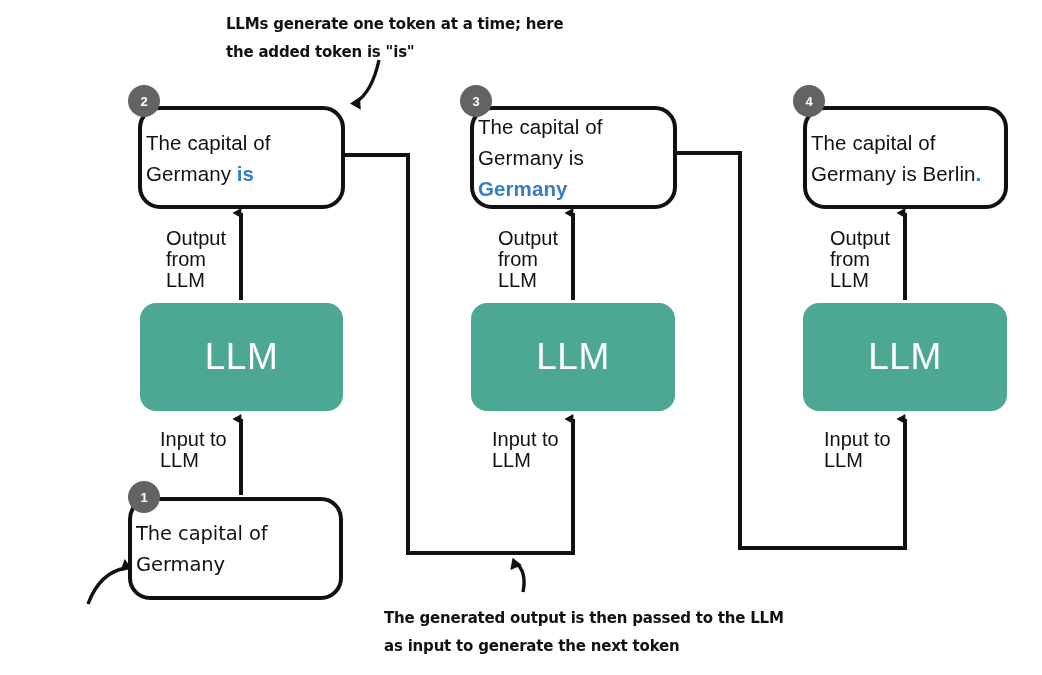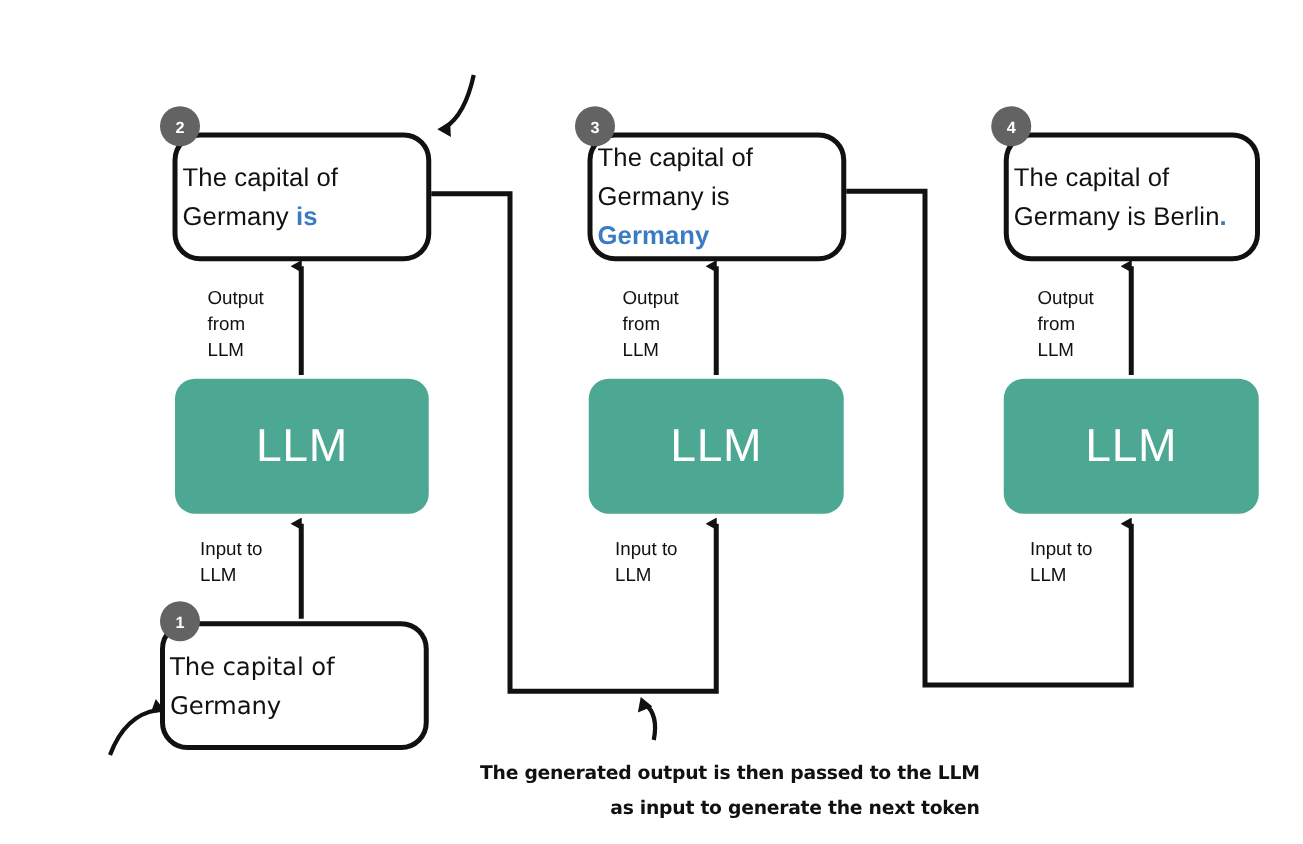--- a/index.html
+++ b/index.html
@@ -88,21 +88,21 @@
   }
   .llm-box .llm-label {
     color: #ffffff;
     font-size: 37px;
     letter-spacing: 0.5px;
   }
 
   
   .edge-label {
     position: absolute;
-    font-size: 15px;
+    font-size: 20px;
     line-height: 21px;
     color: #111111;
     z-index: 4;
     white-space: pre-line;
   }
   .edge-label.right-al {
     text-align: left;
   }
 
   
@@ -145,20 +145,22 @@
 
     <path d="M905 300 L905 213" stroke="#111111" stroke-width="4" fill="none" marker-end="url(#arrowUp)"></path>
 
     <path d="M379 60 Q372 92 356 102" stroke="#111111" stroke-width="3.4" fill="none" marker-end="url(#arrowCurve)"></path>
 
     <path d="M88 604 Q100 572 126 568" stroke="#111111" stroke-width="3.4" fill="none" marker-end="url(#arrowCurve)"></path>
 
     <path d="M523 592 Q527 572 516 563" stroke="#111111" stroke-width="3.4" fill="none" marker-end="url(#arrowCurve)"></path>
   </svg>
 
+  <div class="annot" style="left:226px; top:10px;">LLMs generate one token at a time; here
+the added token is "is"</div>
 
   <div class="badge" style="left:128px; top:85px;">2</div>
   <div class="textbox" style="left:138px; top:106px; width:207px; height:103px;">
     <div class="tb-inner">
       <span>The capital of</span><br>
       <span>Germany </span><span class="tok-blue">is</span>
     </div>
   </div>
 
   <div class="badge" style="left:460px; top:85px;">3</div>
@@ -203,16 +205,16 @@
 
   <div class="badge" style="left:128px; top:481px;">1</div>
   <div class="textbox tb-geo" style="left:128px; top:497px; width:215px; height:103px;">
     <div class="tb-inner">
       <span>The capital of</span><br>
       <span>Germany</span>
     </div>
   </div>
 
 
-  <div class="annot" style="left:384px; top:604px;text-align:right;">The generated output is then passed to the LLM
+  <div class="annot" style="left:384px; top:604px;">The generated output is then passed to the LLM
 as input to generate the next token</div>
 
 </div>
 
 </body></html>

